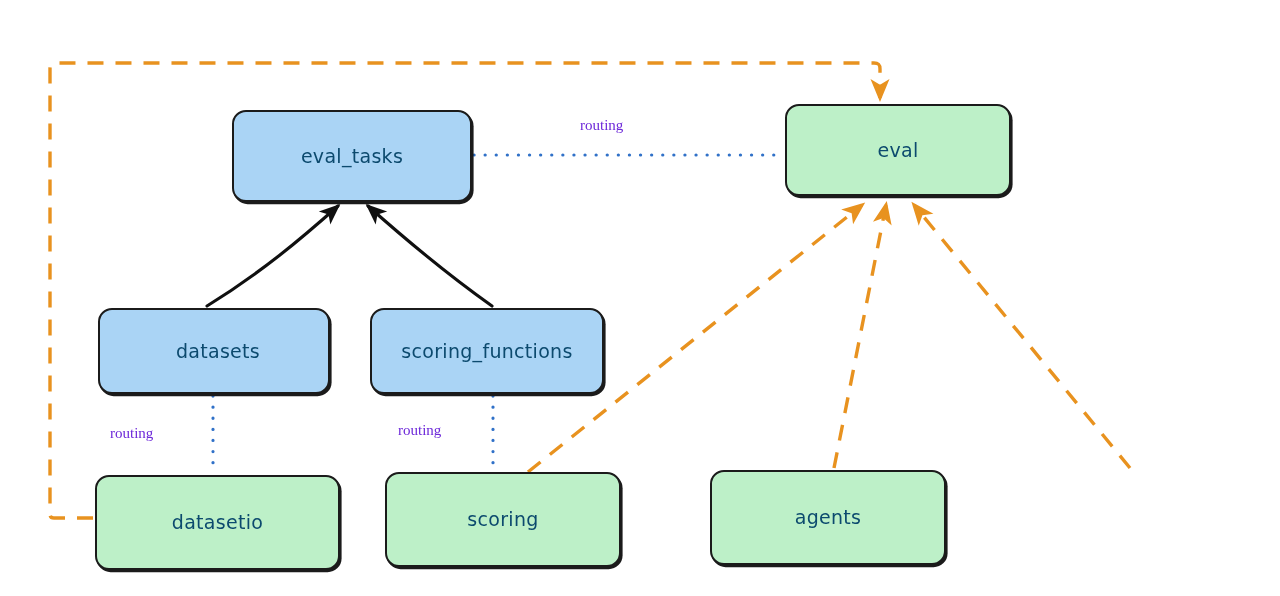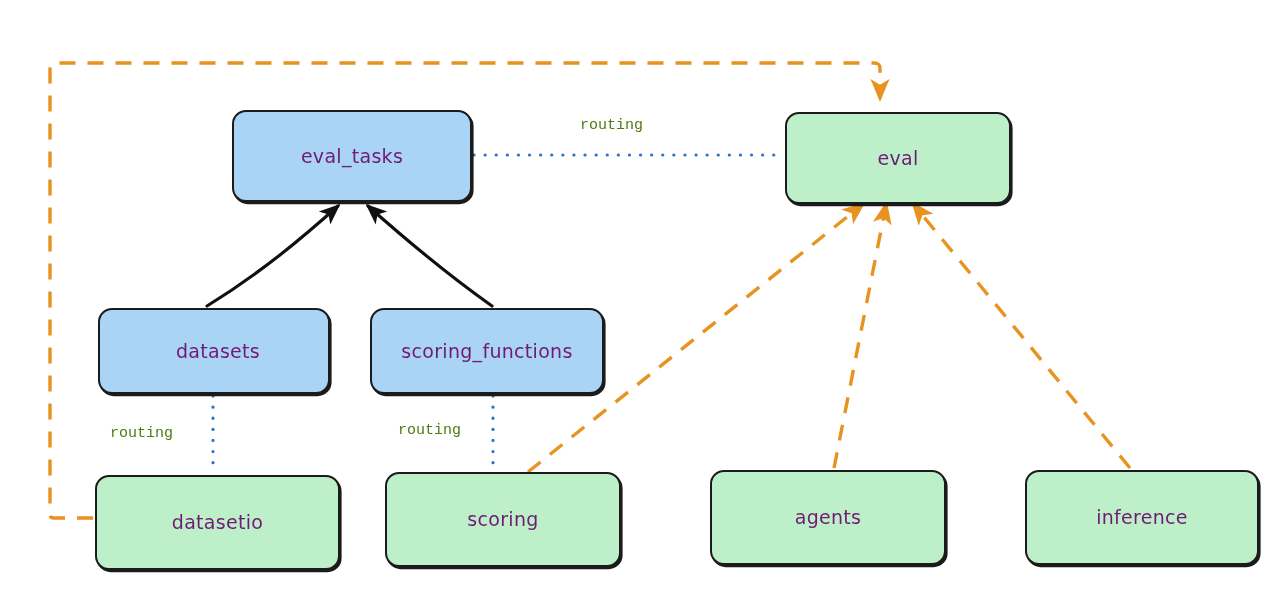--- a/index.html
+++ b/index.html
@@ -35,32 +35,32 @@
     border: 2.6px solid #1b1b1b;
     border-radius: 14px;
     box-shadow: 1.6px 2.2px 0 0 #1b1b1b;
     text-align: center;
     line-height: 1.1;
     z-index: 3;
   }
   .node-label {
     font-family: "DejaVu Sans", sans-serif;
     font-size: 19px;
-    color: #701a75;
+    color: #0c4a6e;
     letter-spacing: 0.3px;
     white-space: nowrap;
   }
   .node.blue   { background: #aad4f5; }
   .node.green  { background: #bdf0c8; }
 
   .edge-label {
     position: absolute;
-    font-family: Liberation Mono, monospace;
+    font-family: Liberation Serif, serif;
     font-size: 15px;
-    color: #4d7c0f;
+    color: #6d28d9;
     white-space: nowrap;
     z-index: 4;
   }
 </style>
 </head>
 <body>
 
 <div id="canvas">
 
   <svg id="edges" viewBox="0 0 1280 596" width="1280" height="596" xmlns="http://www.w3.org/2000/svg">
@@ -102,21 +102,21 @@
     </g>
     <g>
       <path d="M 1130,468 L 914,205" fill="none" stroke="#e8921f" stroke-width="3.4" stroke-linecap="butt" stroke-dasharray="16 12" marker-end="url(#arrow-orange)"></path>
     </g>
   </svg>
 
   <div class="node blue" style="left:232px; top:110px; width:240px; height:92px;">
     <span class="node-label">eval_tasks</span>
   </div>
 
-  <div class="node green" style="left:785px; top:112px; width:226px; height:92px;">
+  <div class="node green" style="left:785px; top:104px; width:226px; height:92px;">
     <span class="node-label">eval</span>
   </div>
 
   <div class="node blue" style="left:98px; top:308px; width:232px; height:86px;padding-left:8px;">
     <span class="node-label">datasets</span>
   </div>
 
   <div class="node blue" style="left:370px; top:308px; width:234px; height:86px;">
     <span class="node-label">scoring_functions</span>
   </div>
@@ -126,23 +126,20 @@
   </div>
 
   <div class="node green" style="left:710px; top:470px; width:236px; height:95px;">
     <span class="node-label">agents</span>
   </div>
 
   <div class="node green" style="left:385px; top:472px; width:236px; height:95px;">
     <span class="node-label">scoring</span>
   </div>
 
-  <div class="node green" style="left:1025px; top:470px; width:234px; height:95px;">
-    <span class="node-label">inference</span>
-  </div>
 
   <div class="edge-label" style="left:580px; top:117px;">routing</div>
 
   <div class="edge-label" style="left:110px; top:425px;">routing</div>
 
   <div class="edge-label" style="left:398px; top:422px;">routing</div>
 
 </div>
 
 </body></html>

